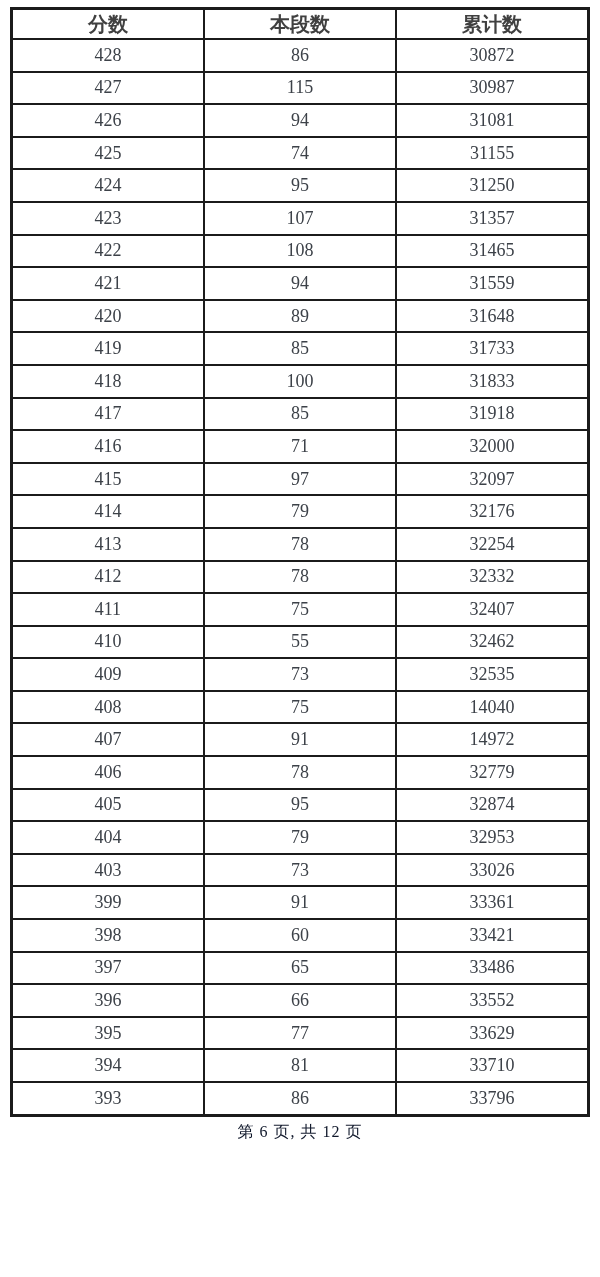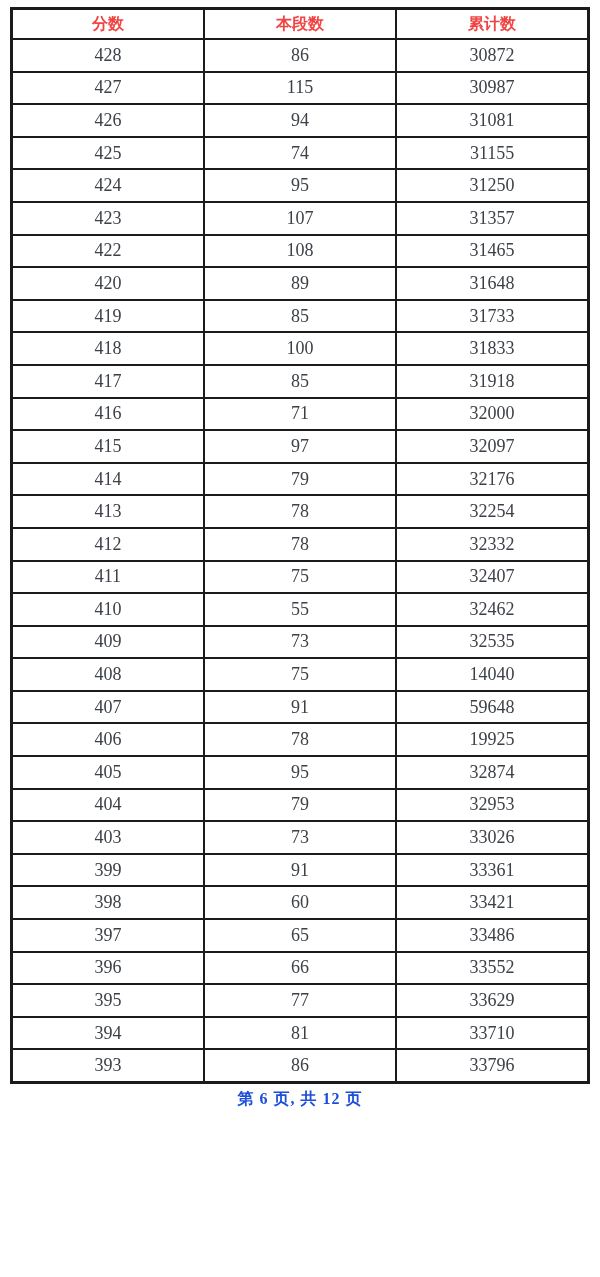--- a/index.html
+++ b/index.html
@@ -27,41 +27,40 @@
   table.score-table td {
     border: 2px solid #1b1b1b;
     text-align: center;
     vertical-align: middle;
     padding: 0;
     overflow: hidden;
     white-space: nowrap;
   }
   table.score-table th {
     height: 28px;
-    font-size: 16px;
+    font-size: 20px;
     font-weight: bold;
-    color: #ef4444;
+    color: #404040;
     font-family: "Liberation Sans", sans-serif;
     margin-top: 26px;
   }
   table.score-table td {
     height: 30.6px;
     font-size: 18px;
     font-weight: normal;
     color: #3c4148;
     font-family: "Liberation Serif", serif;
   }
   .page-footer {
     margin-top: 5px;
     text-align: center;
     font-size: 16px;
-    color: #1d4ed8;
+    color: #0f172a;
     font-family: "Liberation Serif", serif;
     letter-spacing: 1px;
-    font-weight: bold;
   }
 </style>
 </head>
 <body>
 
 <div class="page">
 
   <table class="score-table">
     <thead>
       <tr>
@@ -100,20 +99,25 @@
     <td>423</td>
     <td>107</td>
     <td>31357</td>
   </tr>
         <tr>
     <td>422</td>
     <td>108</td>
     <td>31465</td>
   </tr>
         <tr>
+    <td>421</td>
+    <td>94</td>
+    <td>31559</td>
+  </tr>
+        <tr>
     <td>420</td>
     <td>89</td>
     <td>31648</td>
   </tr>
         <tr>
     <td>419</td>
     <td>85</td>
     <td>31733</td>
   </tr>
         <tr>
@@ -167,26 +171,26 @@
     <td>32535</td>
   </tr>
         <tr>
     <td>408</td>
     <td>75</td>
     <td>14040</td>
   </tr>
         <tr>
     <td>407</td>
     <td>91</td>
-    <td>59648</td>
+    <td>14972</td>
   </tr>
         <tr>
     <td>406</td>
     <td>78</td>
-    <td>19925</td>
+    <td>32779</td>
   </tr>
         <tr>
     <td>405</td>
     <td>95</td>
     <td>32874</td>
   </tr>
         <tr>
     <td>404</td>
     <td>79</td>
     <td>32953</td>

